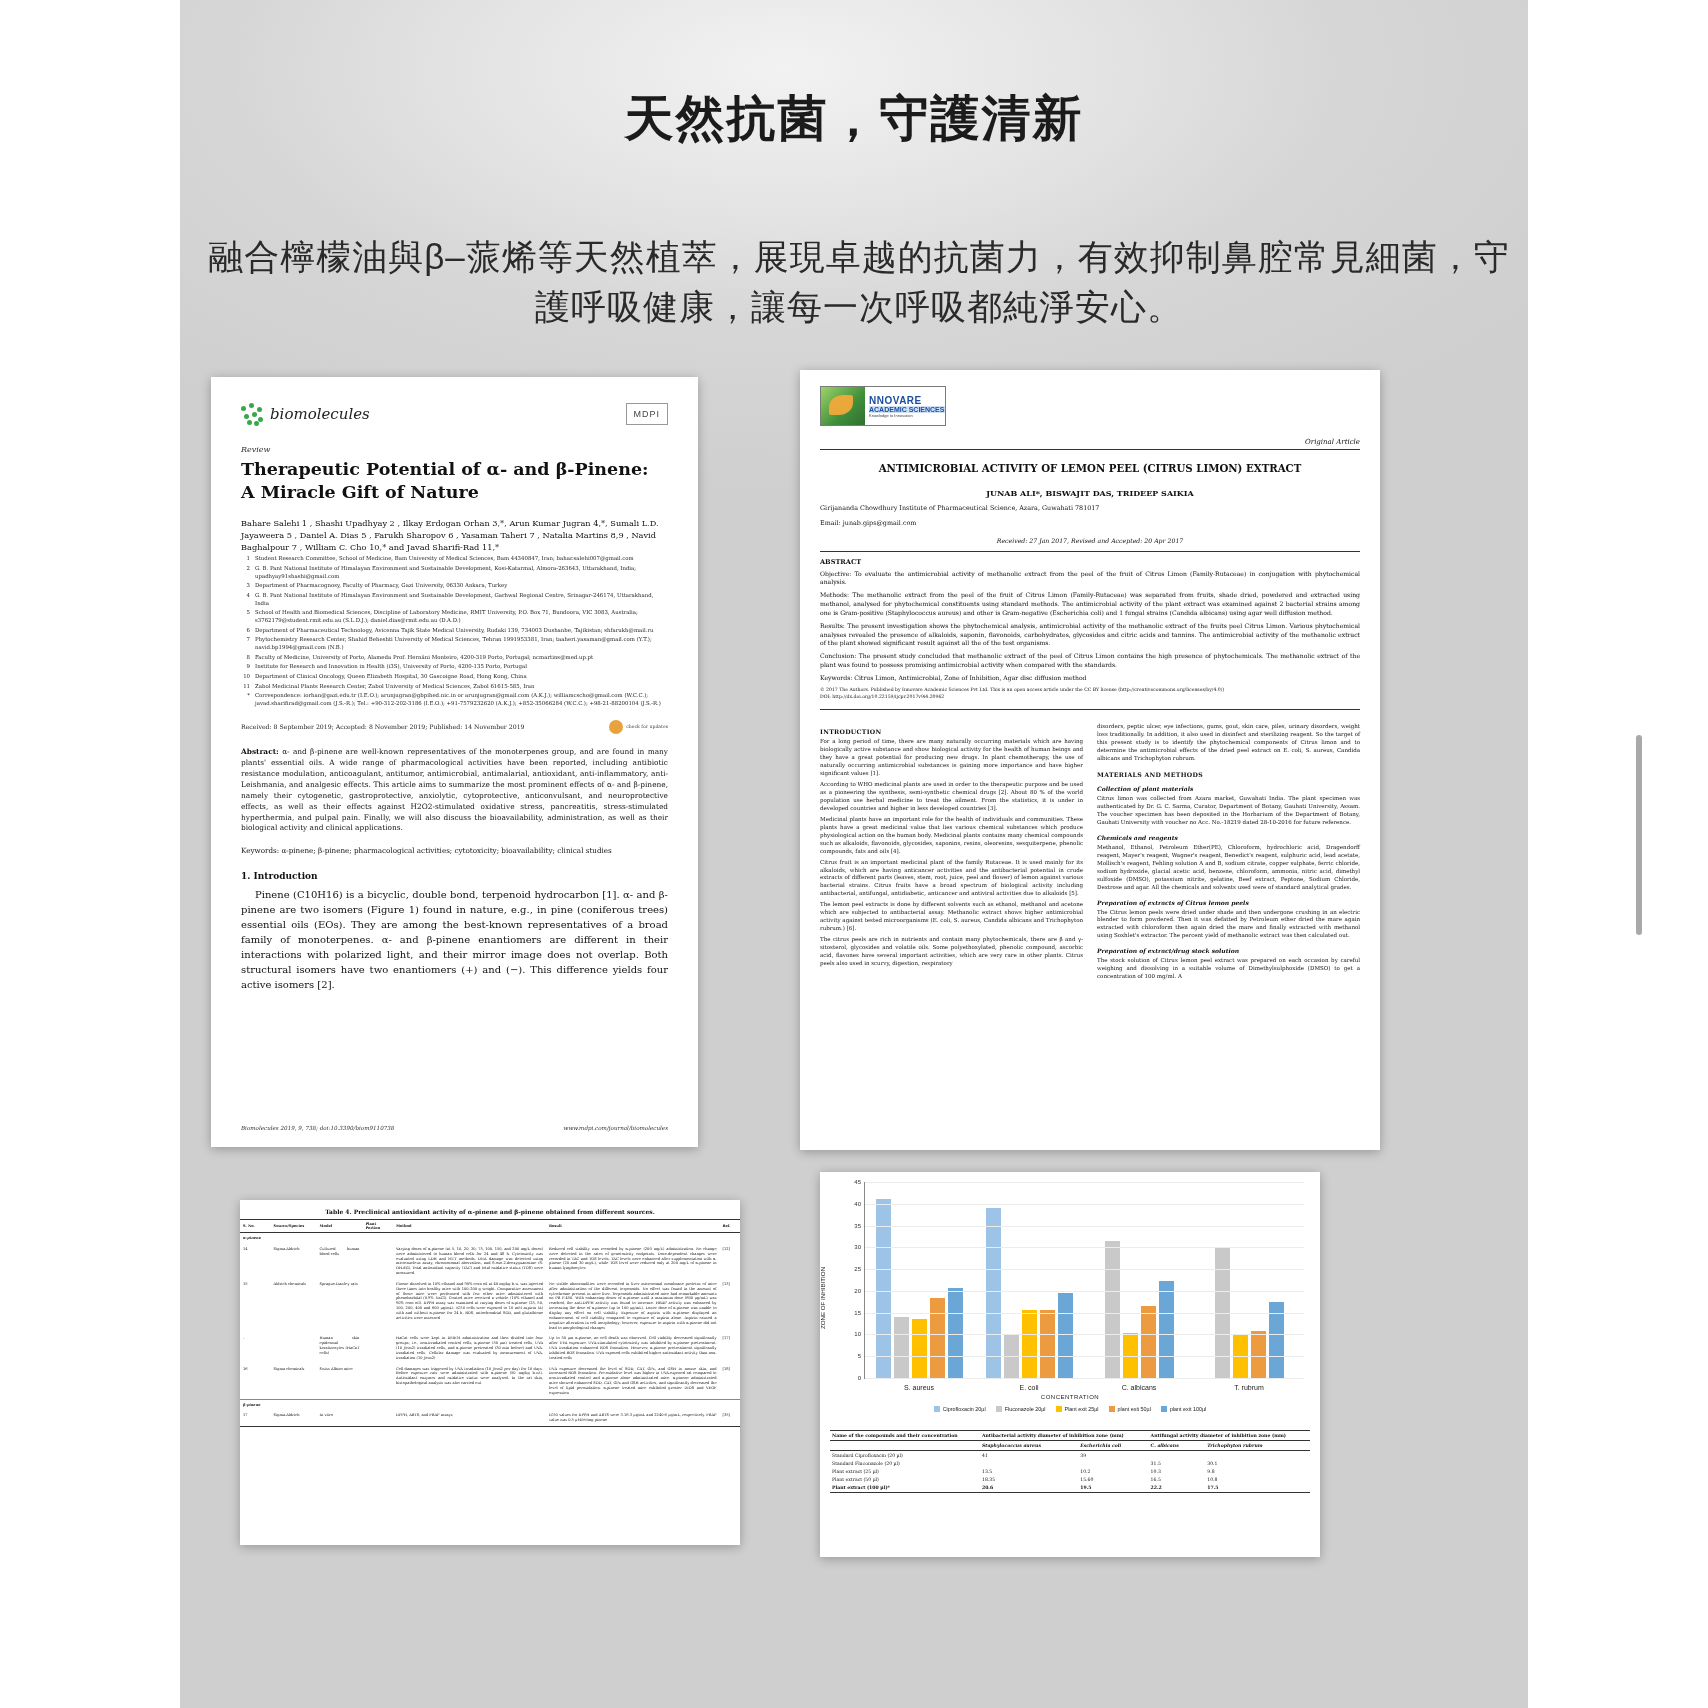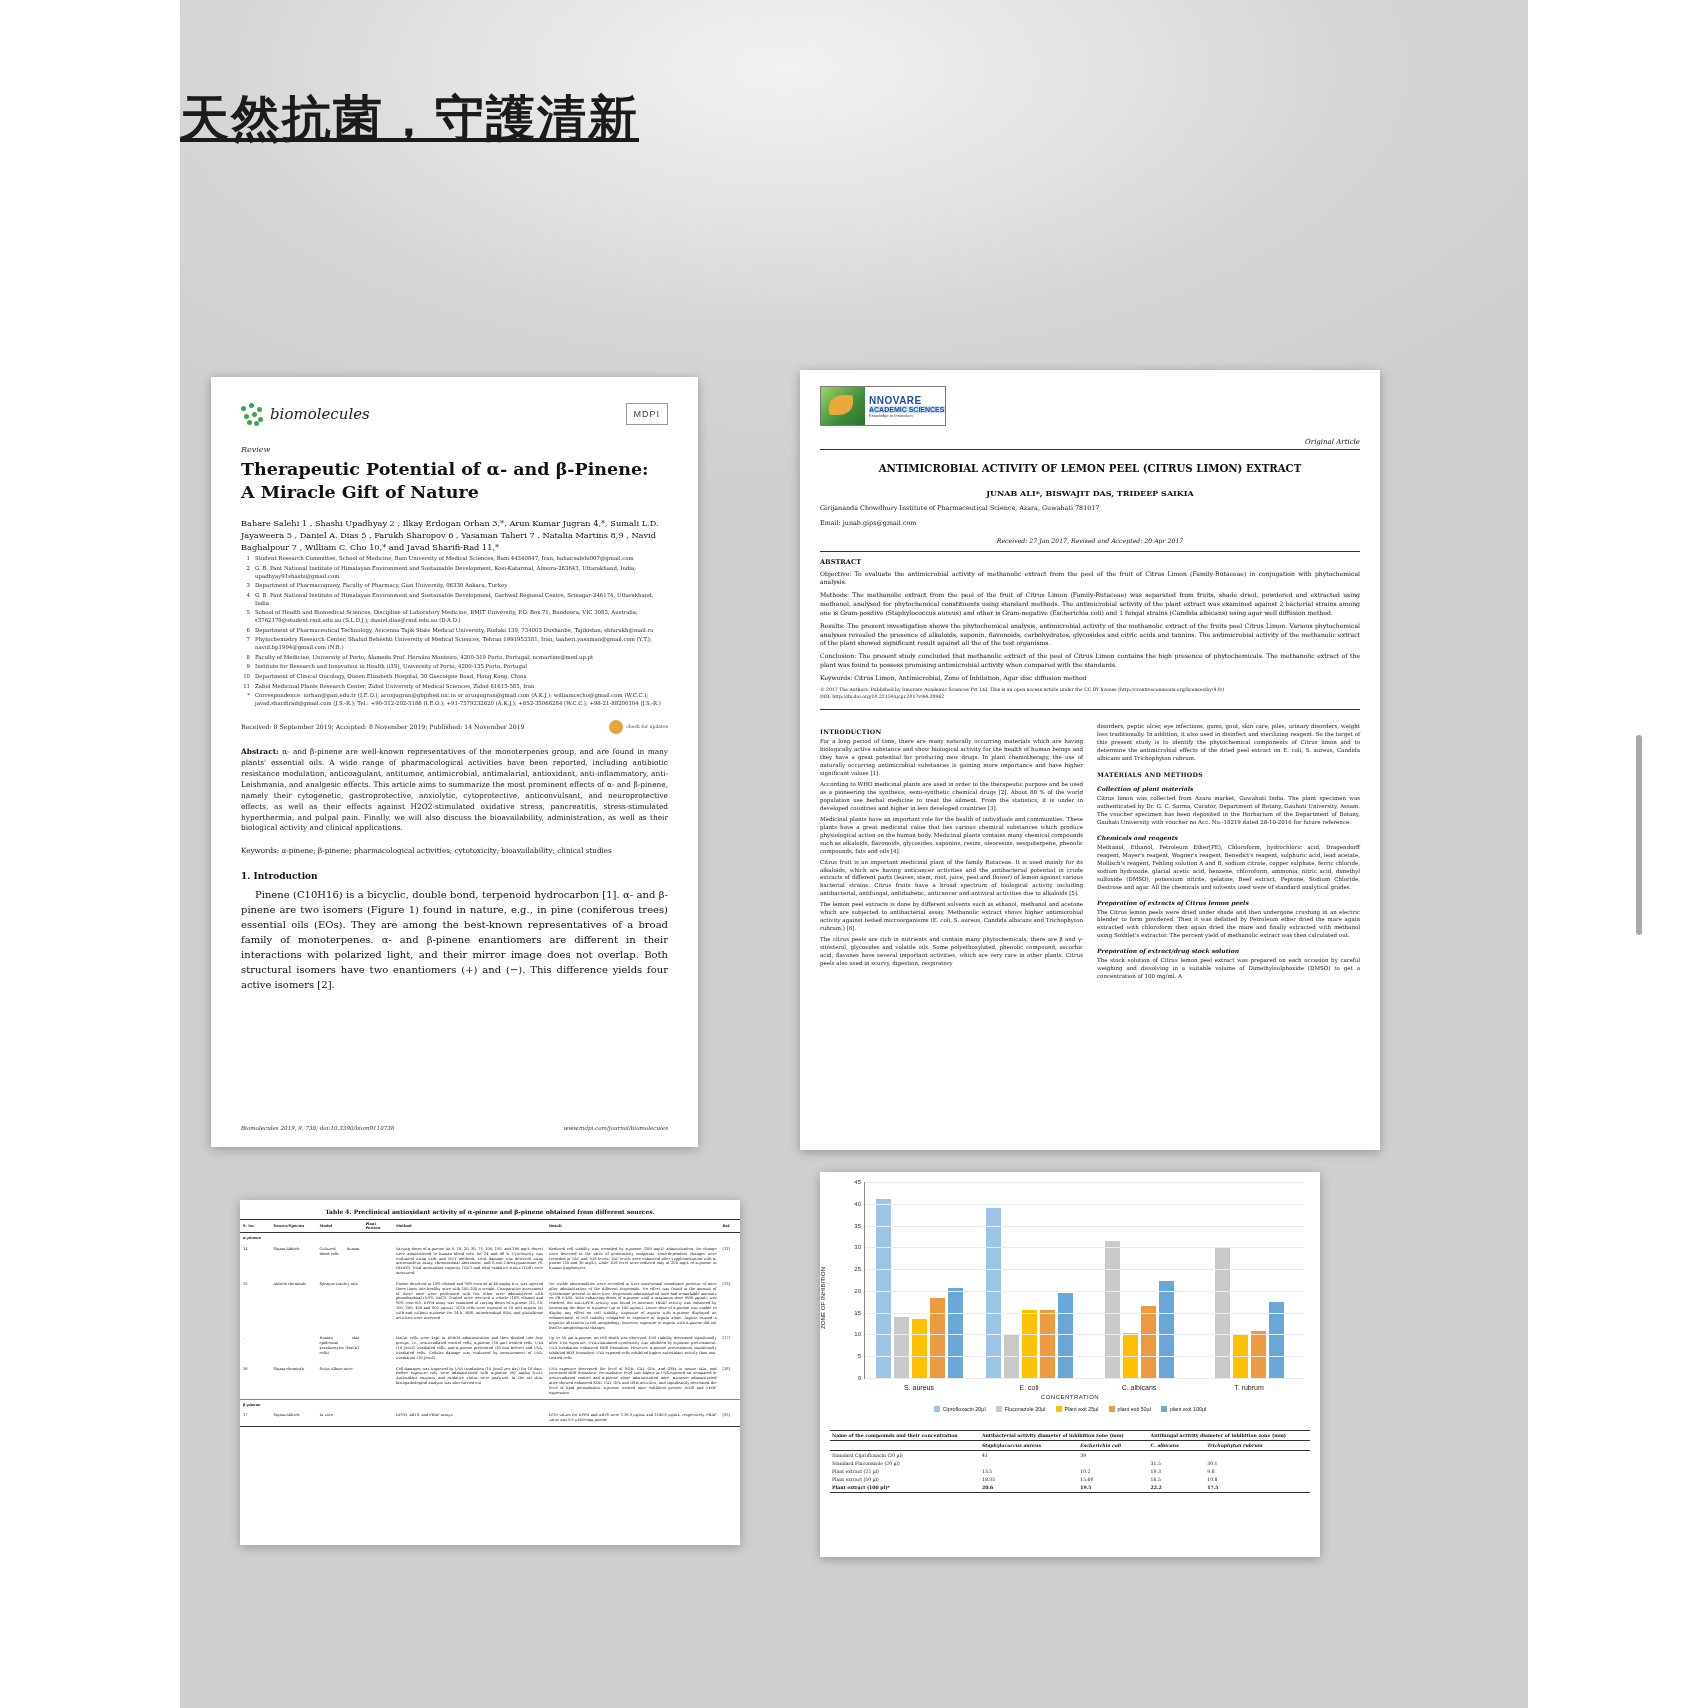--- a/index.html
+++ b/index.html
@@ -16,24 +16,24 @@
       radial-gradient(ellipse 900px 420px at 46% 4%, #f2f2f2 0%, #e2e2e2 38%, #d6d6d6 62%, #cfcfcf 100%),
       linear-gradient(180deg,#e9e9e9 0%,#dcdcdc 28%,#d3d3d3 60%,#cdcdcd 100%);
   }
   .sideband{
     position:absolute;top:0;bottom:0;width:180px;background:#ffffff;
   }
   .sideband.left{left:0;}
   .sideband.right{right:0;}
   .headline{
     position:absolute;left:180px;right:180px;top:86px;
+    text-align:center;
     font-size:49px;font-weight:bold;color:#1b1b1b;
     letter-spacing:2px;
     font-family:"Liberation Sans", sans-serif;
-    text-decoration:underline;
   }
   .subhead{
     position:absolute;left:200px;right:190px;top:232px;
     text-align:center;
     font-size:35px;color:#2a2a2a;line-height:1.42;
     letter-spacing:1px;
   }
   
   .paper{
     position:absolute;background:#fff;
@@ -137,20 +137,21 @@
 </style>
 </head>
 <body>
 
 <div class="canvas">
 
   <div class="sideband left"></div>
   <div class="sideband right"></div>
 
   <div class="headline">天然抗菌，守護清新</div>
+  <div class="subhead">融合檸檬油與β–蒎烯等天然植萃，展現卓越的抗菌力，有效抑制鼻腔常見細菌，守護呼吸健康，讓每一次呼吸都純淨安心。</div>
 
   <div class="paper" id="paper-left">
     <div class="pl-pad">
       <div class="pl-top">
         <div class="biomol">
           <div class="dots">
             <span style="left:0;top:3px"></span>
               <span style="left:8px;top:0"></span>
             <span style="left:16px;top:4px"></span>
               <span style="left:3px;top:11px"></span>

